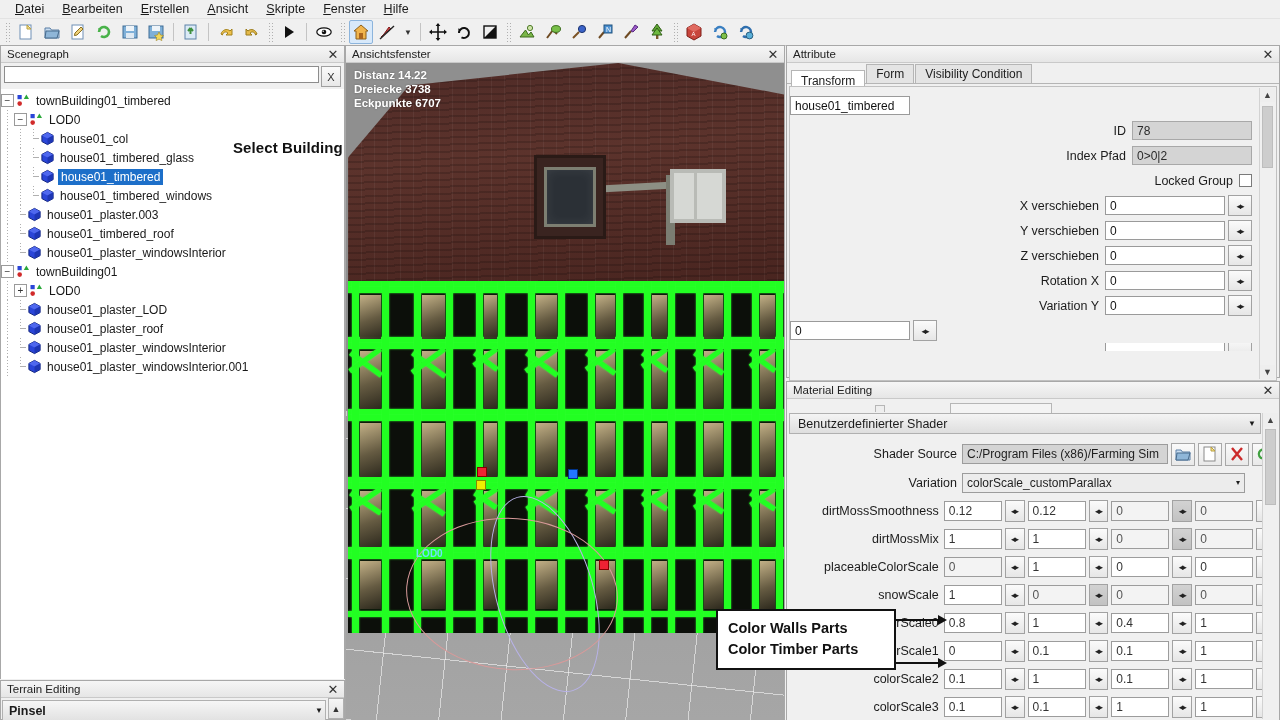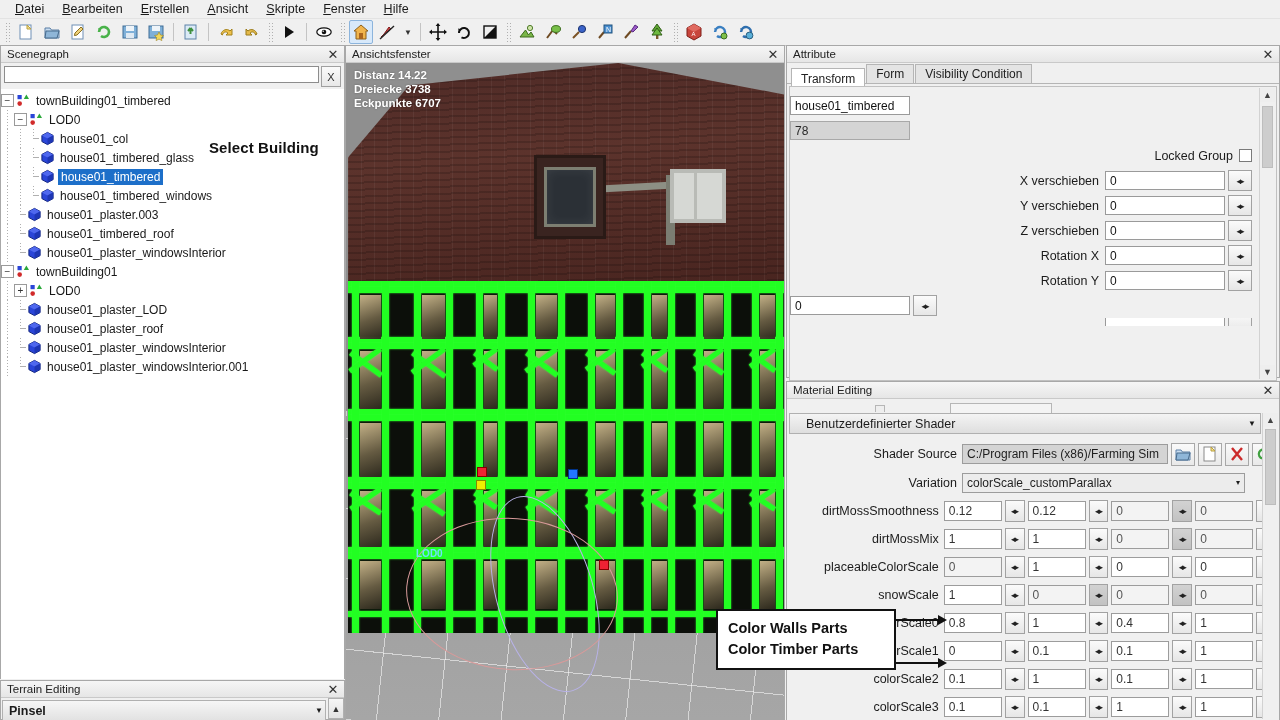--- a/index.html
+++ b/index.html
@@ -51,21 +51,21 @@
   .guide{width:13px;height:19px;position:relative;flex:0 0 13px;}
   .guide.v::before{content:"";position:absolute;left:6px;top:0;bottom:0;width:1px;
     background-image:linear-gradient(#b0b0b0 50%, transparent 50%);background-size:1px 3px;}
   .guide.l::before{content:"";position:absolute;left:6px;top:0;height:10px;width:1px;
     background-image:linear-gradient(#b0b0b0 50%, transparent 50%);background-size:1px 3px;}
   .guide.l::after{content:"";position:absolute;left:6px;top:9px;width:6px;height:1px;background:#b0b0b0;}
   .ico{width:15px;height:15px;margin-right:5px;flex:0 0 15px;}
   .lbl{font-size:12px;color:#181818;}
   .lbl.sel{background:#1d6fc9;color:#fff;padding:1px 3px;margin-left:-2px;}
   .lbl.dim{color:#b2b2b2;}
-  .annot-sg{font-size:15px;font-weight:bold;color:#111;margin-left:0;letter-spacing:.1px;}
+  .annot-sg{font-size:15px;font-weight:bold;color:#111;margin-left:24px;letter-spacing:.1px;}
 
   
   #viewport{left:345px;top:45px;width:440px;height:675px;}
   .vp-canvas{position:relative;width:100%;height:calc(100% - 16px);overflow:hidden;background:#9e9e9e;}
   .vp-ground{position:absolute;left:0;right:0;bottom:0;height:47%;
     background:
       repeating-linear-gradient(96deg, rgba(255,255,255,.55) 0 1px, transparent 1px 62px),
       repeating-linear-gradient(6deg, rgba(255,255,255,.55) 0 1px, transparent 1px 70px),
       linear-gradient(#9a9a9a,#a6a6a6);}
   .vp-sky{position:absolute;left:0;right:0;top:0;height:53%;background:#8f8f8f;}
@@ -98,21 +98,21 @@
   .gizmo-y{position:absolute;width:8px;height:8px;background:#ee0;border:1px solid #880;}
   .curve{position:absolute;border:1px solid #b8b2e8;border-radius:50%;background:transparent;}
   .curve-r{position:absolute;border:1px solid #d89a9a;border-radius:50%;background:transparent;}
   .vp-lod{position:absolute;color:#6fe0ff;font-size:10px;font-weight:bold;}
 
   
   #attribute{left:786px;top:45px;width:494px;height:333px;}
   .at-tabs{height:20px;display:flex;align-items:flex-end;background:#f0f0f0;padding-left:4px;border-bottom:1px solid #b5b5b5;}
   .at-tab{height:18px;padding:0 9px;display:flex;align-items:center;font-size:12px;color:#222;
     border:1px solid #b5b5b5;border-bottom:none;background:#e4e4e4;margin-right:1px;}
-  .at-tab.on{background:#fff;height:19px;border-bottom:5px solid #d946ef;position:relative;top:10px;}
+  .at-tab.on{background:#fff;height:19px;border-bottom:3px solid #d946ef;position:relative;top:10px;}
   .at-body{position:relative;height:calc(100% - 36px);background:#f0f0f0;border:1px solid #c0c0c0;
     margin:2px;box-sizing:border-box;overflow:hidden;}
   .frm-row{display:flex;align-items:center;height:25px;padding-right:24px;}
   .frm-lbl{flex:1;text-align:right;padding-right:6px;font-size:12.5px;color:#1b1b1b;}
   .fi{width:120px;height:19px;border:1px solid #9a9a9a;background:#fff;font-size:12px;
     padding:0 4px;box-sizing:border-box;font-family:"Liberation Sans",sans-serif;color:#111;outline:none;}
   .fi.ro{background:#d4d4d4;border:1px solid #a8a8a8;color:#2a2a2a;}
   .spin{width:22px;height:19px;margin-left:3px;border:1px solid #a2a2a2;background:linear-gradient(#fbfbfb,#e6e6e6);
     display:flex;align-items:center;justify-content:center;font-size:9px;color:#222;letter-spacing:-1px;}
   .cbx{width:13px;height:13px;border:1px solid #7a7a7a;background:#fff;box-sizing:border-box;}
@@ -121,21 +121,21 @@
   .vs-thumb{position:absolute;left:2px;right:2px;background:#cdcdcd;border:1px solid #bdbdbd;}
 
   
   #material{left:786px;top:381px;width:494px;height:339px;}
   .mat-body{position:relative;height:calc(100% - 16px);background:#f0f0f0;overflow:hidden;}
   .mat-cut{height:14px;position:relative;}
   .mat-cut .stub{position:absolute;left:88px;top:6px;width:8px;height:6px;border:1px solid #b6b6b6;border-bottom:none;background:#eee;}
   .mat-cut .stub2{position:absolute;left:163px;top:4px;width:100px;height:9px;border:1px solid #b6b6b6;border-bottom:none;background:#f4f4f4;}
   .mat-combo{height:19px;margin:0 18px 0 2px;background:linear-gradient(#f4f4f4,#dedede);
     border:1px solid #b0b0b0;display:flex;align-items:center;padding:0 4px 0 8px;font-size:12.5px;color:#1b1b1b;}
-  .mat-combo .cap{flex:1;margin-left:8px;}
+  .mat-combo .cap{flex:1;}
   .mrow{display:flex;align-items:center;height:28px;padding-left:2px;}
   .mrow-lbl{width:168px;text-align:right;padding-right:5px;font-size:12.5px;color:#1b1b1b;}
   .mi{width:58px;height:20px;border:1px solid #9c9c9c;background:#fff;font-size:12px;padding:0 4px;
     box-sizing:border-box;font-family:"Liberation Sans",sans-serif;color:#333;outline:none;}
   .mi.dim{background:#f3f3f3;color:#555;}
   .mspin{width:20px;height:20px;margin:0 3px;border:1px solid #a2a2a2;background:linear-gradient(#fbfbfb,#e6e6e6);
     display:flex;align-items:center;justify-content:center;font-size:9px;color:#222;letter-spacing:-1px;}
   .mspin.on{background:linear-gradient(#d2d2d2,#c2c2c2);}
   .src-field{width:206px;height:20px;border:1px solid #9c9c9c;background:#d4d4d4;font-size:12px;
     padding:0 4px;box-sizing:border-box;color:#1e1e1e;display:flex;align-items:center;overflow:hidden;white-space:nowrap;}
@@ -663,21 +663,26 @@
         <div class="at-tab on">Transform</div>
         <div class="at-tab">Form</div>
         <div class="at-tab">Visibility Condition</div>
       </div>
     <div class="at-body">
       <div id="at-form" style="padding-top:6px;">
           <div class="frm-row">
             <input class="fi" value="house01_timbered" style="">
           </div>
           <div class="frm-row">
+            <div class="frm-lbl">ID</div>
             <input class="fi ro" value="78" readonly="" style="">
+          </div>
+          <div class="frm-row">
+            <div class="frm-lbl">Index Pfad</div>
+            <input class="fi ro" value="0&gt;0|2" readonly="" style="">
           </div>
           <div class="frm-row">
             <div class="frm-lbl">Locked Group</div>
             <div class="cbx"></div>
           </div>
           <div class="frm-row">
             <div class="frm-lbl">X verschieben</div>
             <input class="fi" value="0" style="">
             <div class="spin">◂▸</div>
           </div>
@@ -690,21 +695,21 @@
             <div class="frm-lbl">Z verschieben</div>
             <input class="fi" value="0" style="">
             <div class="spin">◂▸</div>
           </div>
           <div class="frm-row">
             <div class="frm-lbl">Rotation X</div>
             <input class="fi" value="0" style="">
             <div class="spin">◂▸</div>
           </div>
           <div class="frm-row">
-            <div class="frm-lbl">Rotation Y</div>
+            <div class="frm-lbl">Variation Y</div>
             <input class="fi" value="0" style="">
             <div class="spin">◂▸</div>
           </div>
           <div class="frm-row">
             <input class="fi" value="0" style="">
             <div class="spin">◂▸</div>
           </div>
           <div class="frm-row" style="height: 8px; overflow: hidden;">
             <div class="frm-lbl"></div>
             <input class="fi" style="">

